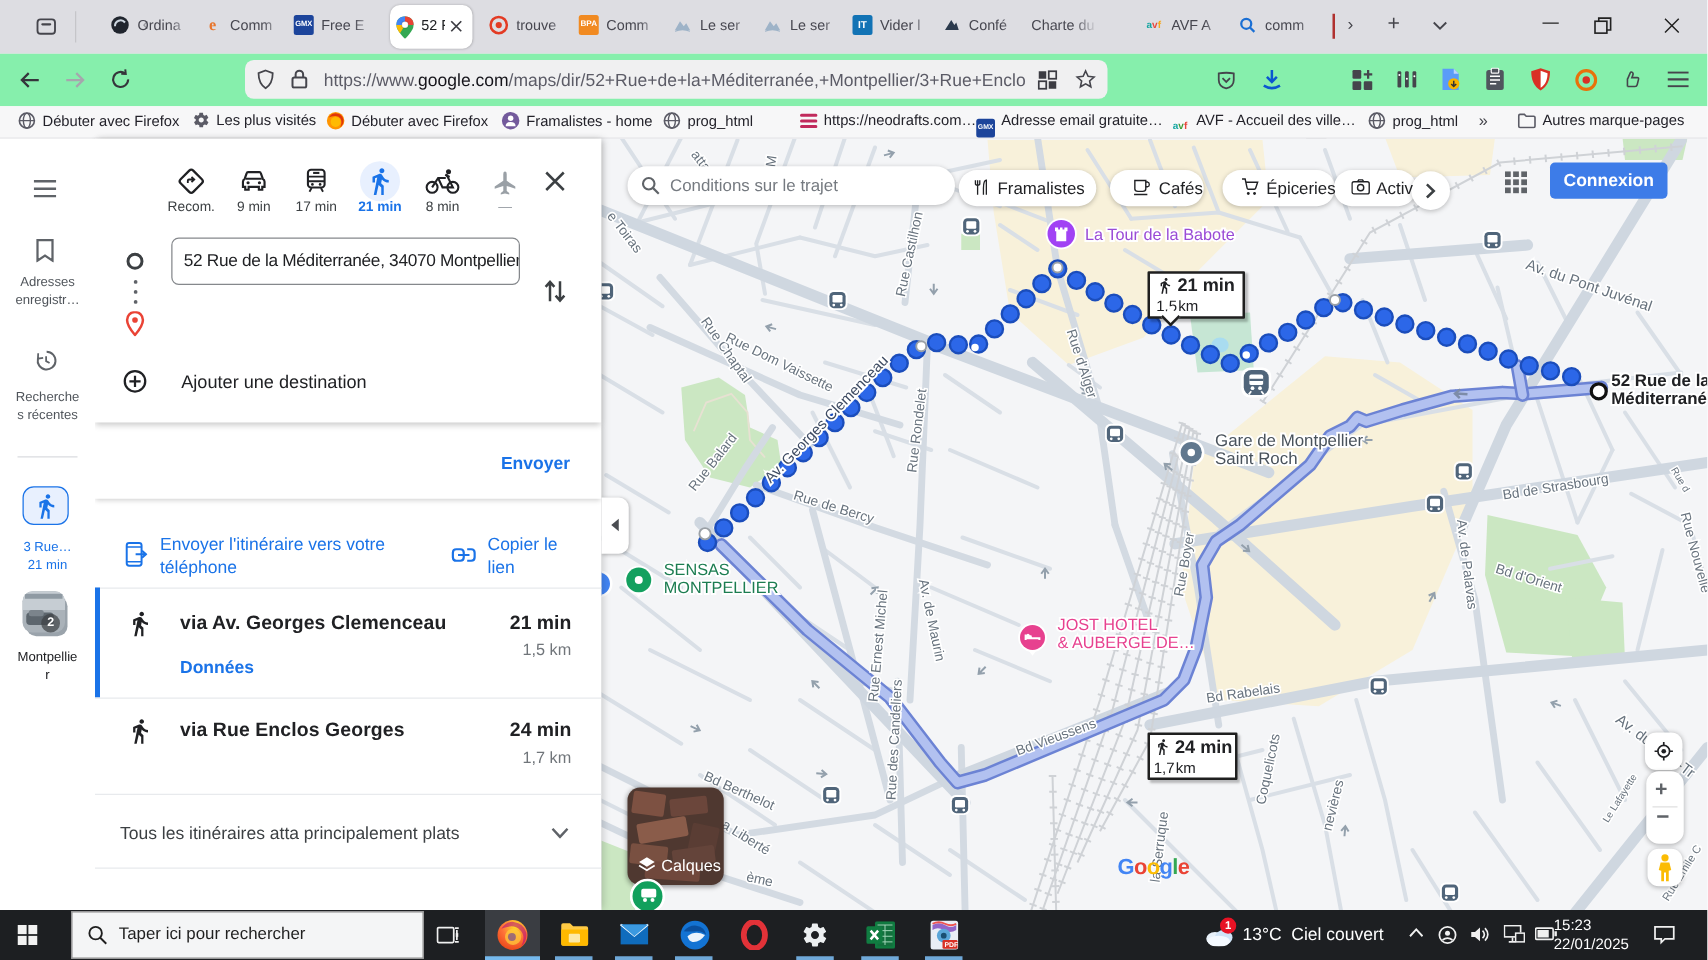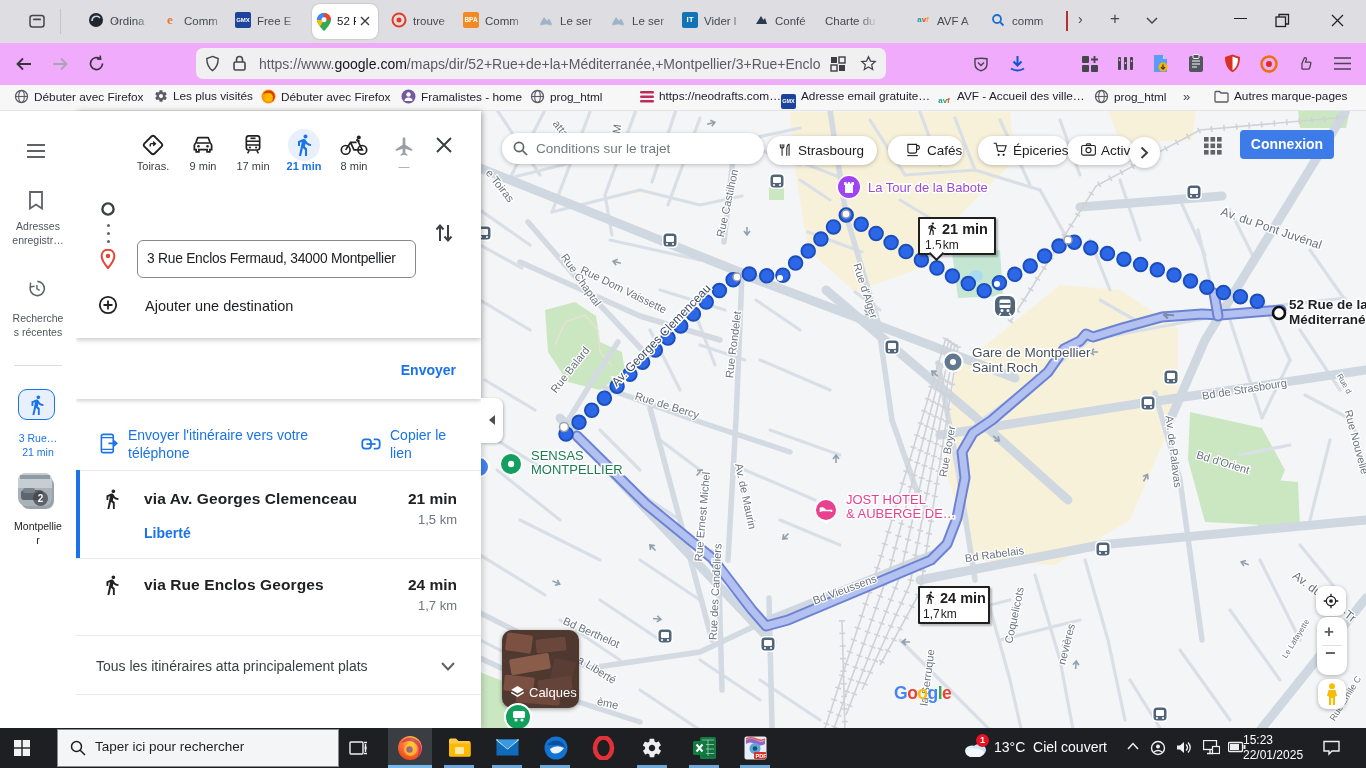--- a/index.html
+++ b/index.html
@@ -1,20 +1,20 @@
 <!DOCTYPE html>
 <html><head><meta charset="utf-8"><title>52 Rue</title>
 <style>
 *{margin:0;padding:0;box-sizing:border-box}
 html,body{width:1366px;height:768px;overflow:hidden;font-family:"Liberation Sans",sans-serif}
 .abs{position:absolute}
 #stage{position:relative;width:1366px;height:768px;background:#fff}
 
 #tabbar{position:absolute;left:0;top:0;width:1366px;height:43px;background:#dddde2}
-#navbar{position:absolute;left:0;top:43px;width:1366px;height:42px;background:#f0abfc}
+#navbar{position:absolute;left:0;top:43px;width:1366px;height:42px;background:#86efac}
 #bookbar{position:absolute;left:0;top:85px;width:1366px;height:26px;background:#f7f7f8;border-bottom:1px solid #e3e3e6}
 .tab{position:absolute;top:10px;height:24px;font-size:11.5px;color:#474750;white-space:nowrap}
 .tab .fava{position:absolute;left:0;top:2px}
 .tlabel{position:absolute;left:22px;top:5px;width:44px;overflow:hidden;-webkit-mask-image:linear-gradient(90deg,#000 60%,transparent 95%);mask-image:linear-gradient(90deg,#000 60%,transparent 95%)}
 .activetab{position:absolute;left:312px;top:4px;width:66px;height:35px;background:#fff;border-radius:8px;box-shadow:0 0 2px rgba(0,0,0,.25)}
 .bm{position:absolute;top:4px;height:18px;font-size:11.8px;color:#23222a;white-space:nowrap}
 .bm .bi{display:inline-block;vertical-align:-3px;margin-right:5px}
 
 #rail{position:absolute;left:0;top:111px;width:76px;height:617px;background:#fff;z-index:5}
 #panel{position:absolute;left:76px;top:111px;width:405px;height:617px;background:#fff;z-index:4;box-shadow:2px 0 6px rgba(0,0,0,.18)}
@@ -294,21 +294,21 @@
       <div class="abs" style="left:33px;top:380px;width:15px;height:15px;border-radius:50%;background:#3c4043b0;color:#fff;font-size:10px;font-weight:bold;line-height:15px;text-align:center">2</div>
       <div class="railtxt" style="top:408px;color:#202124">Montpellie<br>r</div>
     </div>
     <div id="panel">
       <div id="hdrcard">
         <div class="abs" style="left:212px;top:18px;width:32px;height:32px;border-radius:50%;background:#e8f0fe"></div>
         <svg class="abs" style="left:66px;top:23px" width="22" height="22" viewBox="0 0 24 24">
           <rect x="4.2" y="4.2" width="15.6" height="15.6" rx="2.5" transform="rotate(45 12 12)" fill="none" stroke="#202124" stroke-width="2"></rect>
           <path d="M9 13.5 L9 11.5 Q9 10.5 10 10.5 L14 10.5 M12.2 8.3 L14.6 10.5 L12.2 12.7" fill="none" stroke="#202124" stroke-width="1.6"></path>
         </svg>
-        <div class="modelbl" style="left:49px">Toiras.</div>
+        <div class="modelbl" style="left:49px">Recom.</div>
         <svg class="abs" style="left:116px;top:24px" width="22" height="20" viewBox="0 0 24 22">
           <path d="M4 9 L5.8 3.8 Q6 3 7 3 L17 3 Q18 3 18.2 3.8 L20 9 Q21.5 9.6 21.5 11.5 L21.5 16 L19.5 16 L19.5 18.5 L16.5 18.5 L16.5 16 L7.5 16 L7.5 18.5 L4.5 18.5 L4.5 16 L2.5 16 L2.5 11.5 Q2.5 9.6 4 9 Z" fill="none" stroke="#202124" stroke-width="1.9"></path>
           <circle cx="7" cy="12.3" r="1.4" fill="#202124"></circle>
           <circle cx="17" cy="12.3" r="1.4" fill="#202124"></circle>
           <path d="M5 8.8 L19 8.8" stroke="#202124" stroke-width="1.7"></path>
         </svg>
         <div class="modelbl" style="left:99px">9 min</div>
         <svg class="abs" style="left:167px;top:23px" width="20" height="22" viewBox="0 0 24 26">
           <rect x="4" y="2" width="16" height="17" rx="3" fill="none" stroke="#202124" stroke-width="2"></rect>
           <path d="M4 8.5 L20 8.5 M4 13 L20 13" stroke="#202124" stroke-width="1.8"></path>
@@ -340,21 +340,21 @@
         <svg class="abs" style="left:24px;top:90px" width="16" height="16">
           <circle cx="8" cy="8" r="5.6" fill="none" stroke="#3c4043" stroke-width="2.4"></circle>
         </svg>
         <div class="abs" style="left:30.5px;top:113px;width:3px;height:3px;border-radius:50%;background:#5f6368"></div>
         <div class="abs" style="left:30.5px;top:121px;width:3px;height:3px;border-radius:50%;background:#5f6368"></div>
         <div class="abs" style="left:30.5px;top:129px;width:3px;height:3px;border-radius:50%;background:#5f6368"></div>
         <svg class="abs" style="left:24px;top:138px" width="16" height="20" viewBox="0 0 24 30">
           <path d="M12 1 C6.5 1 2.5 5 2.5 10.5 C2.5 17.5 12 28.5 12 28.5 C12 28.5 21.5 17.5 21.5 10.5 C21.5 5 17.5 1 12 1 Z" fill="none" stroke="#ea4335" stroke-width="3"></path>
           <circle cx="12" cy="10.5" r="3.4" fill="#ea4335"></circle>
         </svg>
-        <div class="inbox" style="top:129px">3 Rue Enclos Fermaud, 34000 Montpellier</div>
+        <div class="inbox" style="top:79px">52 Rue de la Méditerranée, 34070 Montpellier</div>
         <svg class="abs" style="left:358px;top:111px" width="20" height="22" viewBox="0 0 20 22">
           <path d="M6 19 L6 4 M2.5 7.5 L6 3.5 L9.5 7.5" fill="none" stroke="#3c4043" stroke-width="2"></path>
           <path d="M14 3 L14 18 M10.5 14.5 L14 18.5 L17.5 14.5" fill="none" stroke="#3c4043" stroke-width="2"></path>
         </svg>
         <svg class="abs" style="left:22px;top:184px" width="20" height="20">
           <circle cx="10" cy="10" r="8.2" fill="none" stroke="#202124" stroke-width="1.8"></circle>
           <path d="M10 5.5 L10 14.5 M5.5 10 L14.5 10" stroke="#202124" stroke-width="1.8"></path>
         </svg>
         <div class="abs" style="left:69px;top:187px;font-size:14.5px;color:#202124">Ajouter une destination</div>
       </div>
@@ -372,21 +372,21 @@
       </svg>
       <div class="abs blue" style="left:314px;top:316px;font-size:14px;line-height:17.5px">Copier le<br>lien</div>
       <div class="divider" style="top:359px"></div>
       <div class="abs" style="left:0;top:359px;width:4px;height:88px;background:#1a73e8"></div>
       <svg class="abs" style="left:25px;top:376px" width="22" height="24" viewBox="0 0 24 24">
         <path d="M13.5 5.5c1.09 0 2-.91 2-2s-.91-2-2-2-2 .91-2 2 .91 2 2 2zM9.8 8.9L7 23h2.1l1.8-8 2.1 2v6h2v-7.5l-2.1-2 .6-3c1.3 1.5 3.3 2.5 5.5 2.5v-2c-1.9 0-3.5-1-4.3-2.4l-1-1.6c-.4-.6-1-1-1.7-1-.3 0-.5.1-.8.1l-5.2 2.2V13h2V9.6l1.8-.7" fill="#202124"></path>
       </svg>
       <div class="abs via" style="left:68px;top:379px">via Av. Georges Clemenceau</div>
       <div class="mins" style="top:379px">21 min</div>
       <div class="kms" style="top:401px">1,5 km</div>
-      <div class="abs blue" style="left:68px;top:414px;font-size:14px;font-weight:bold">Liberté</div>
+      <div class="abs blue" style="left:68px;top:414px;font-size:14px;font-weight:bold">Données</div>
       <div class="divider" style="top:447px"></div>
       <svg class="abs" style="left:25px;top:462px" width="22" height="24" viewBox="0 0 24 24">
         <path d="M13.5 5.5c1.09 0 2-.91 2-2s-.91-2-2-2-2 .91-2 2 .91 2 2 2zM9.8 8.9L7 23h2.1l1.8-8 2.1 2v6h2v-7.5l-2.1-2 .6-3c1.3 1.5 3.3 2.5 5.5 2.5v-2c-1.9 0-3.5-1-4.3-2.4l-1-1.6c-.4-.6-1-1-1.7-1-.3 0-.5.1-.8.1l-5.2 2.2V13h2V9.6l1.8-.7" fill="#202124"></path>
       </svg>
       <div class="abs via" style="left:68px;top:465px">via Rue Enclos Georges</div>
       <div class="mins" style="top:465px">24 min</div>
       <div class="kms" style="top:487px">1,7 km</div>
       <div class="divider" style="top:524px"></div>
       <div class="abs" style="left:20px;top:547px;font-size:14px;color:#3c4043">Tous les itinéraires atta principalement plats</div>
       <svg class="abs" style="left:365px;top:551px" width="14" height="9">
@@ -804,21 +804,21 @@
       <svg class="abs" style="left:32px;top:30px;z-index:2" width="15" height="15">
         <circle cx="6" cy="6" r="4.6" fill="none" stroke="#5f6368" stroke-width="1.7"></circle>
         <path d="M9.5 9.5 L14 14" stroke="#5f6368" stroke-width="1.7"></path>
       </svg>
       <div class="abs" style="left:55px;top:30px;font-size:13.5px;color:#757a80;z-index:2">Conditions sur le trajet</div>
       <div class="pill" style="left:286px;top:25px;width:110px;height:29px"></div>
       <svg class="abs" style="left:297px;top:31px;z-index:2" width="14" height="16" viewBox="0 0 24 24">
         <path d="M7 2 L7 9 M4 2 L4 7 Q4 9 7 9 Q10 9 10 7 L10 2 M7 9 L7 22" stroke="#202124" stroke-width="1.8" fill="none"></path>
         <path d="M15 13 L15 22 M15 13 C15 7 16 2 19 2 L19 22" stroke="#202124" stroke-width="1.8" fill="none"></path>
       </svg>
-      <div class="abs" style="left:317px;top:32px;font-size:13.5px;color:#202124;z-index:2">Strasbourg</div>
+      <div class="abs" style="left:317px;top:32px;font-size:13.5px;color:#202124;z-index:2">Framalistes</div>
       <div class="pill" style="left:407px;top:25px;width:75px;height:29px"></div>
       <svg class="abs" style="left:425px;top:32px;z-index:2" width="15" height="14" viewBox="0 0 24 22">
         <path d="M3 2 L17 2 L17 13 Q17 16 13 16 L7 16 Q3 16 3 13 Z" fill="none" stroke="#202124" stroke-width="1.8"></path>
         <path d="M17 4 L19.5 4 Q21.5 4.5 21.5 7 Q21.5 9.5 19.5 10 L17 10" fill="none" stroke="#202124" stroke-width="1.7"></path>
         <path d="M2 20 L19 20" stroke="#202124" stroke-width="1.7"></path>
       </svg>
       <div class="abs" style="left:446px;top:32px;font-size:13.5px;color:#202124;z-index:2">Cafés</div>
       <div class="pill" style="left:497px;top:25px;width:90px;height:29px"></div>
       <svg class="abs" style="left:512px;top:31px;z-index:2" width="15" height="15" viewBox="0 0 24 24">
         <circle cx="9" cy="20.5" r="1.8" fill="#202124"></circle>

